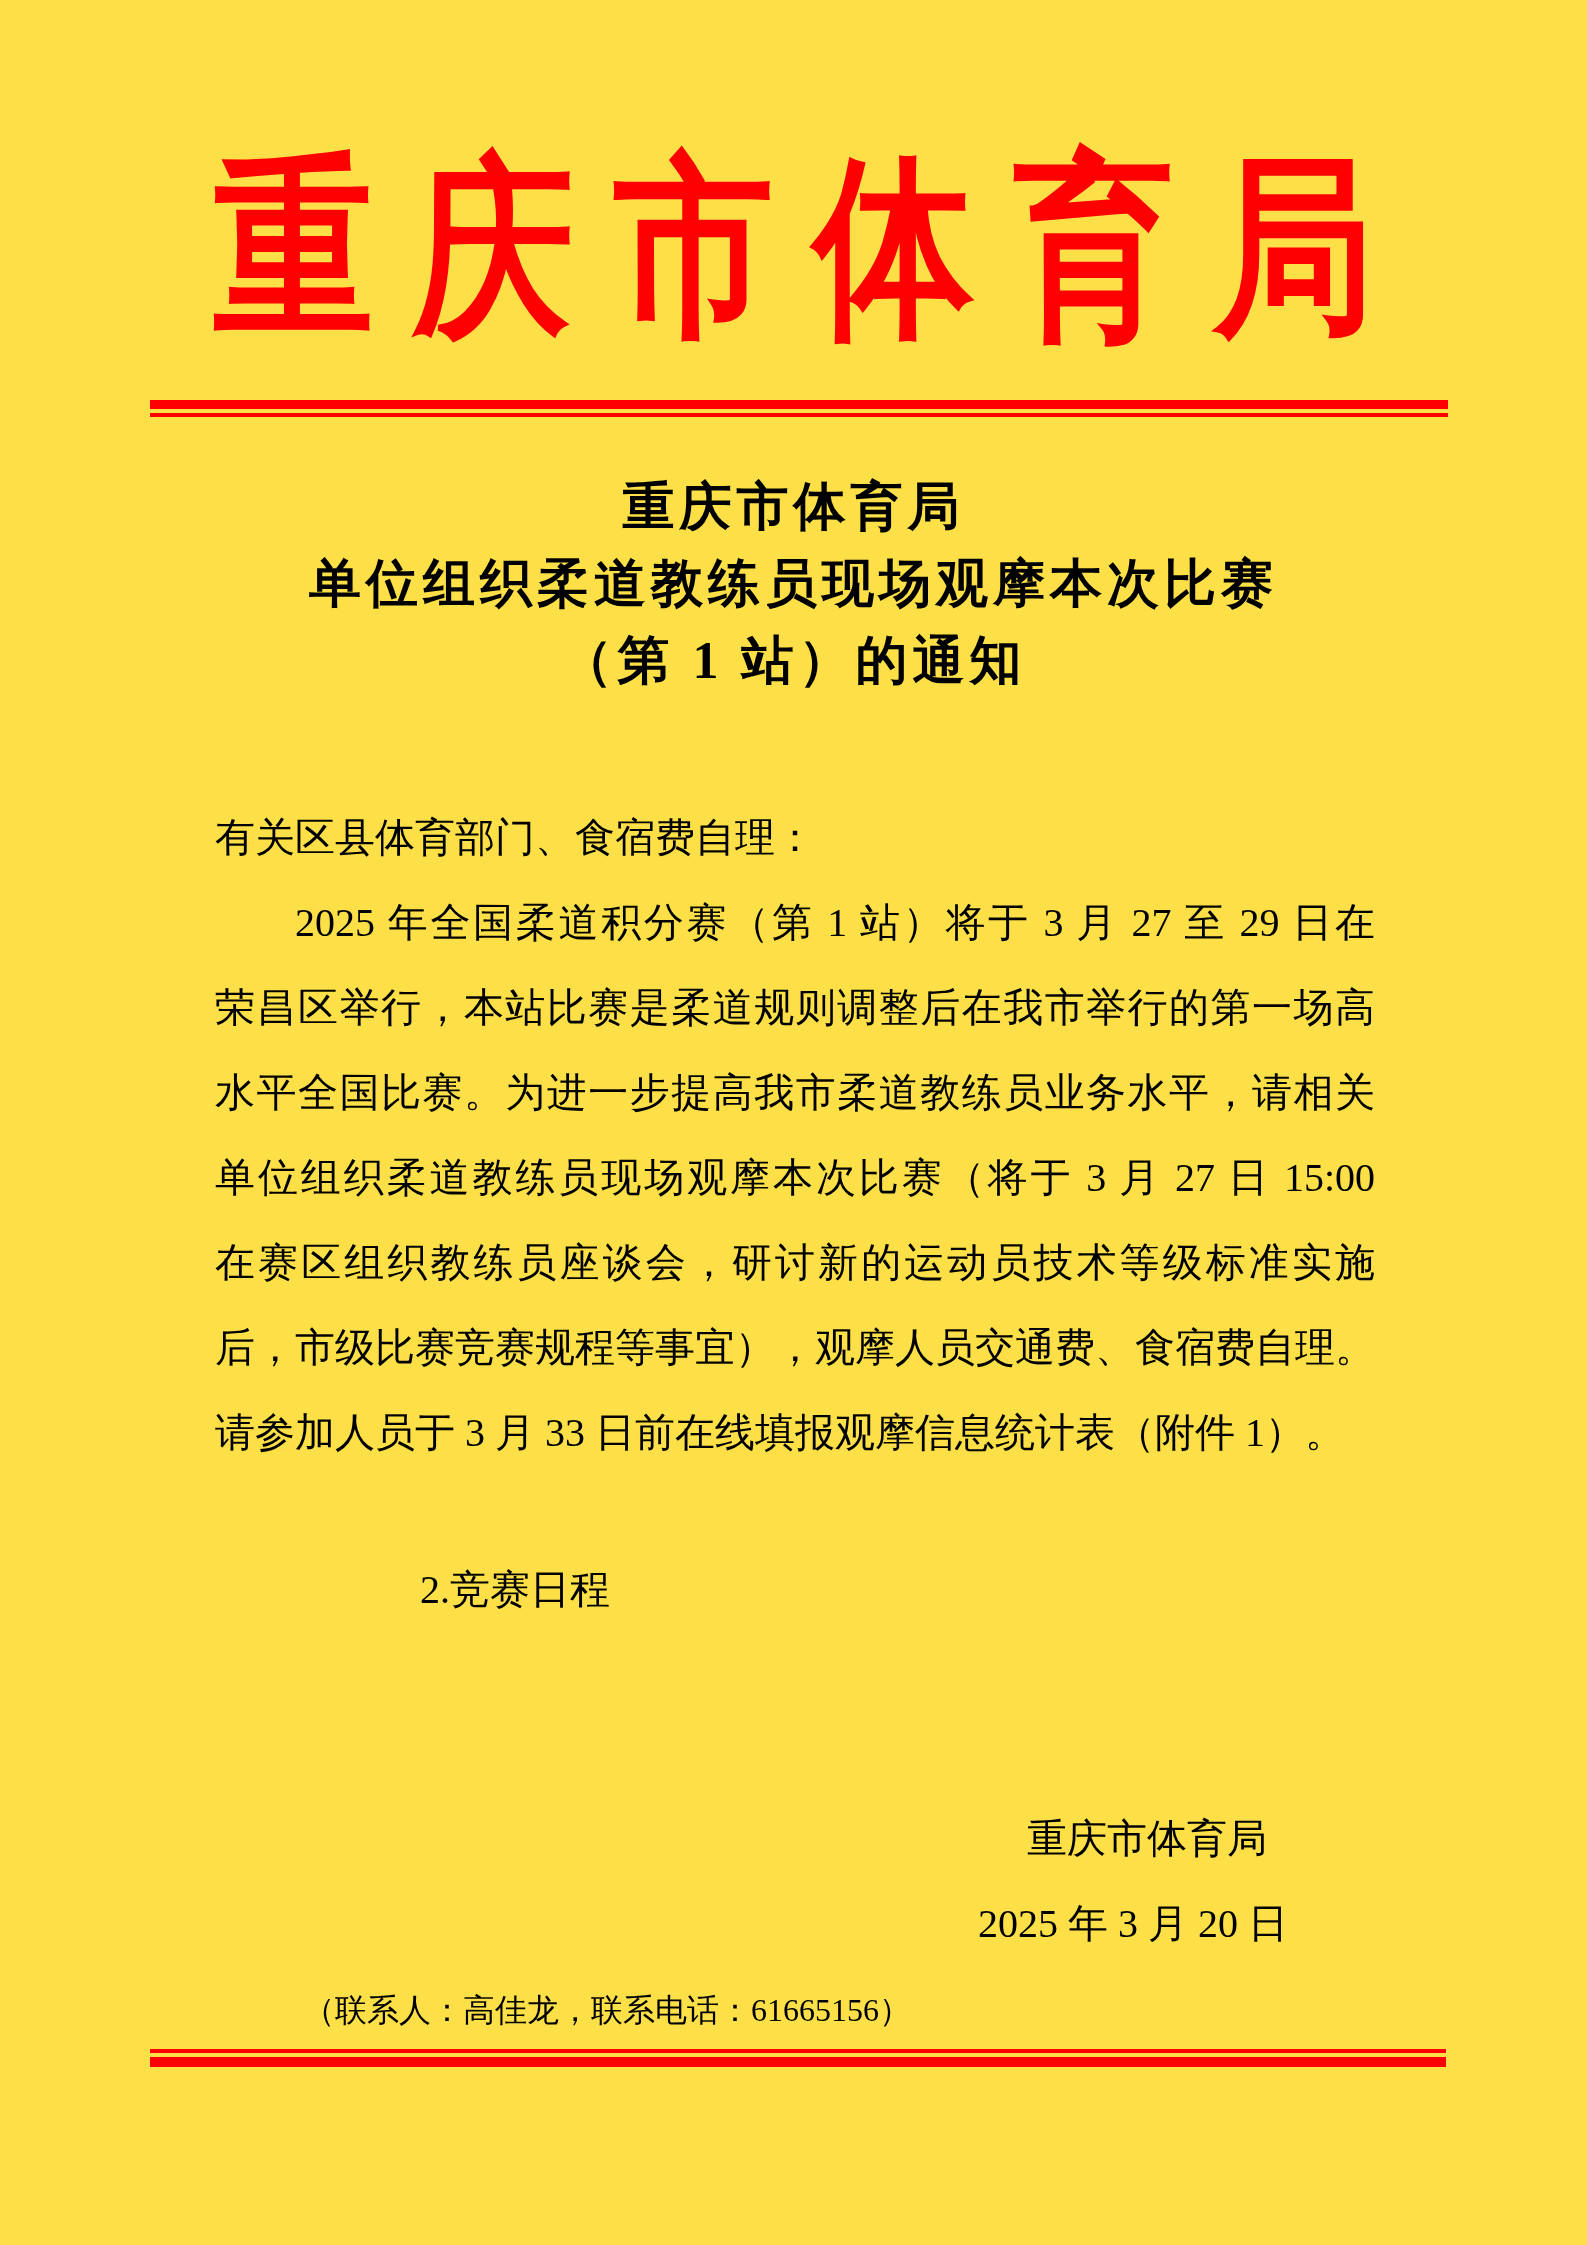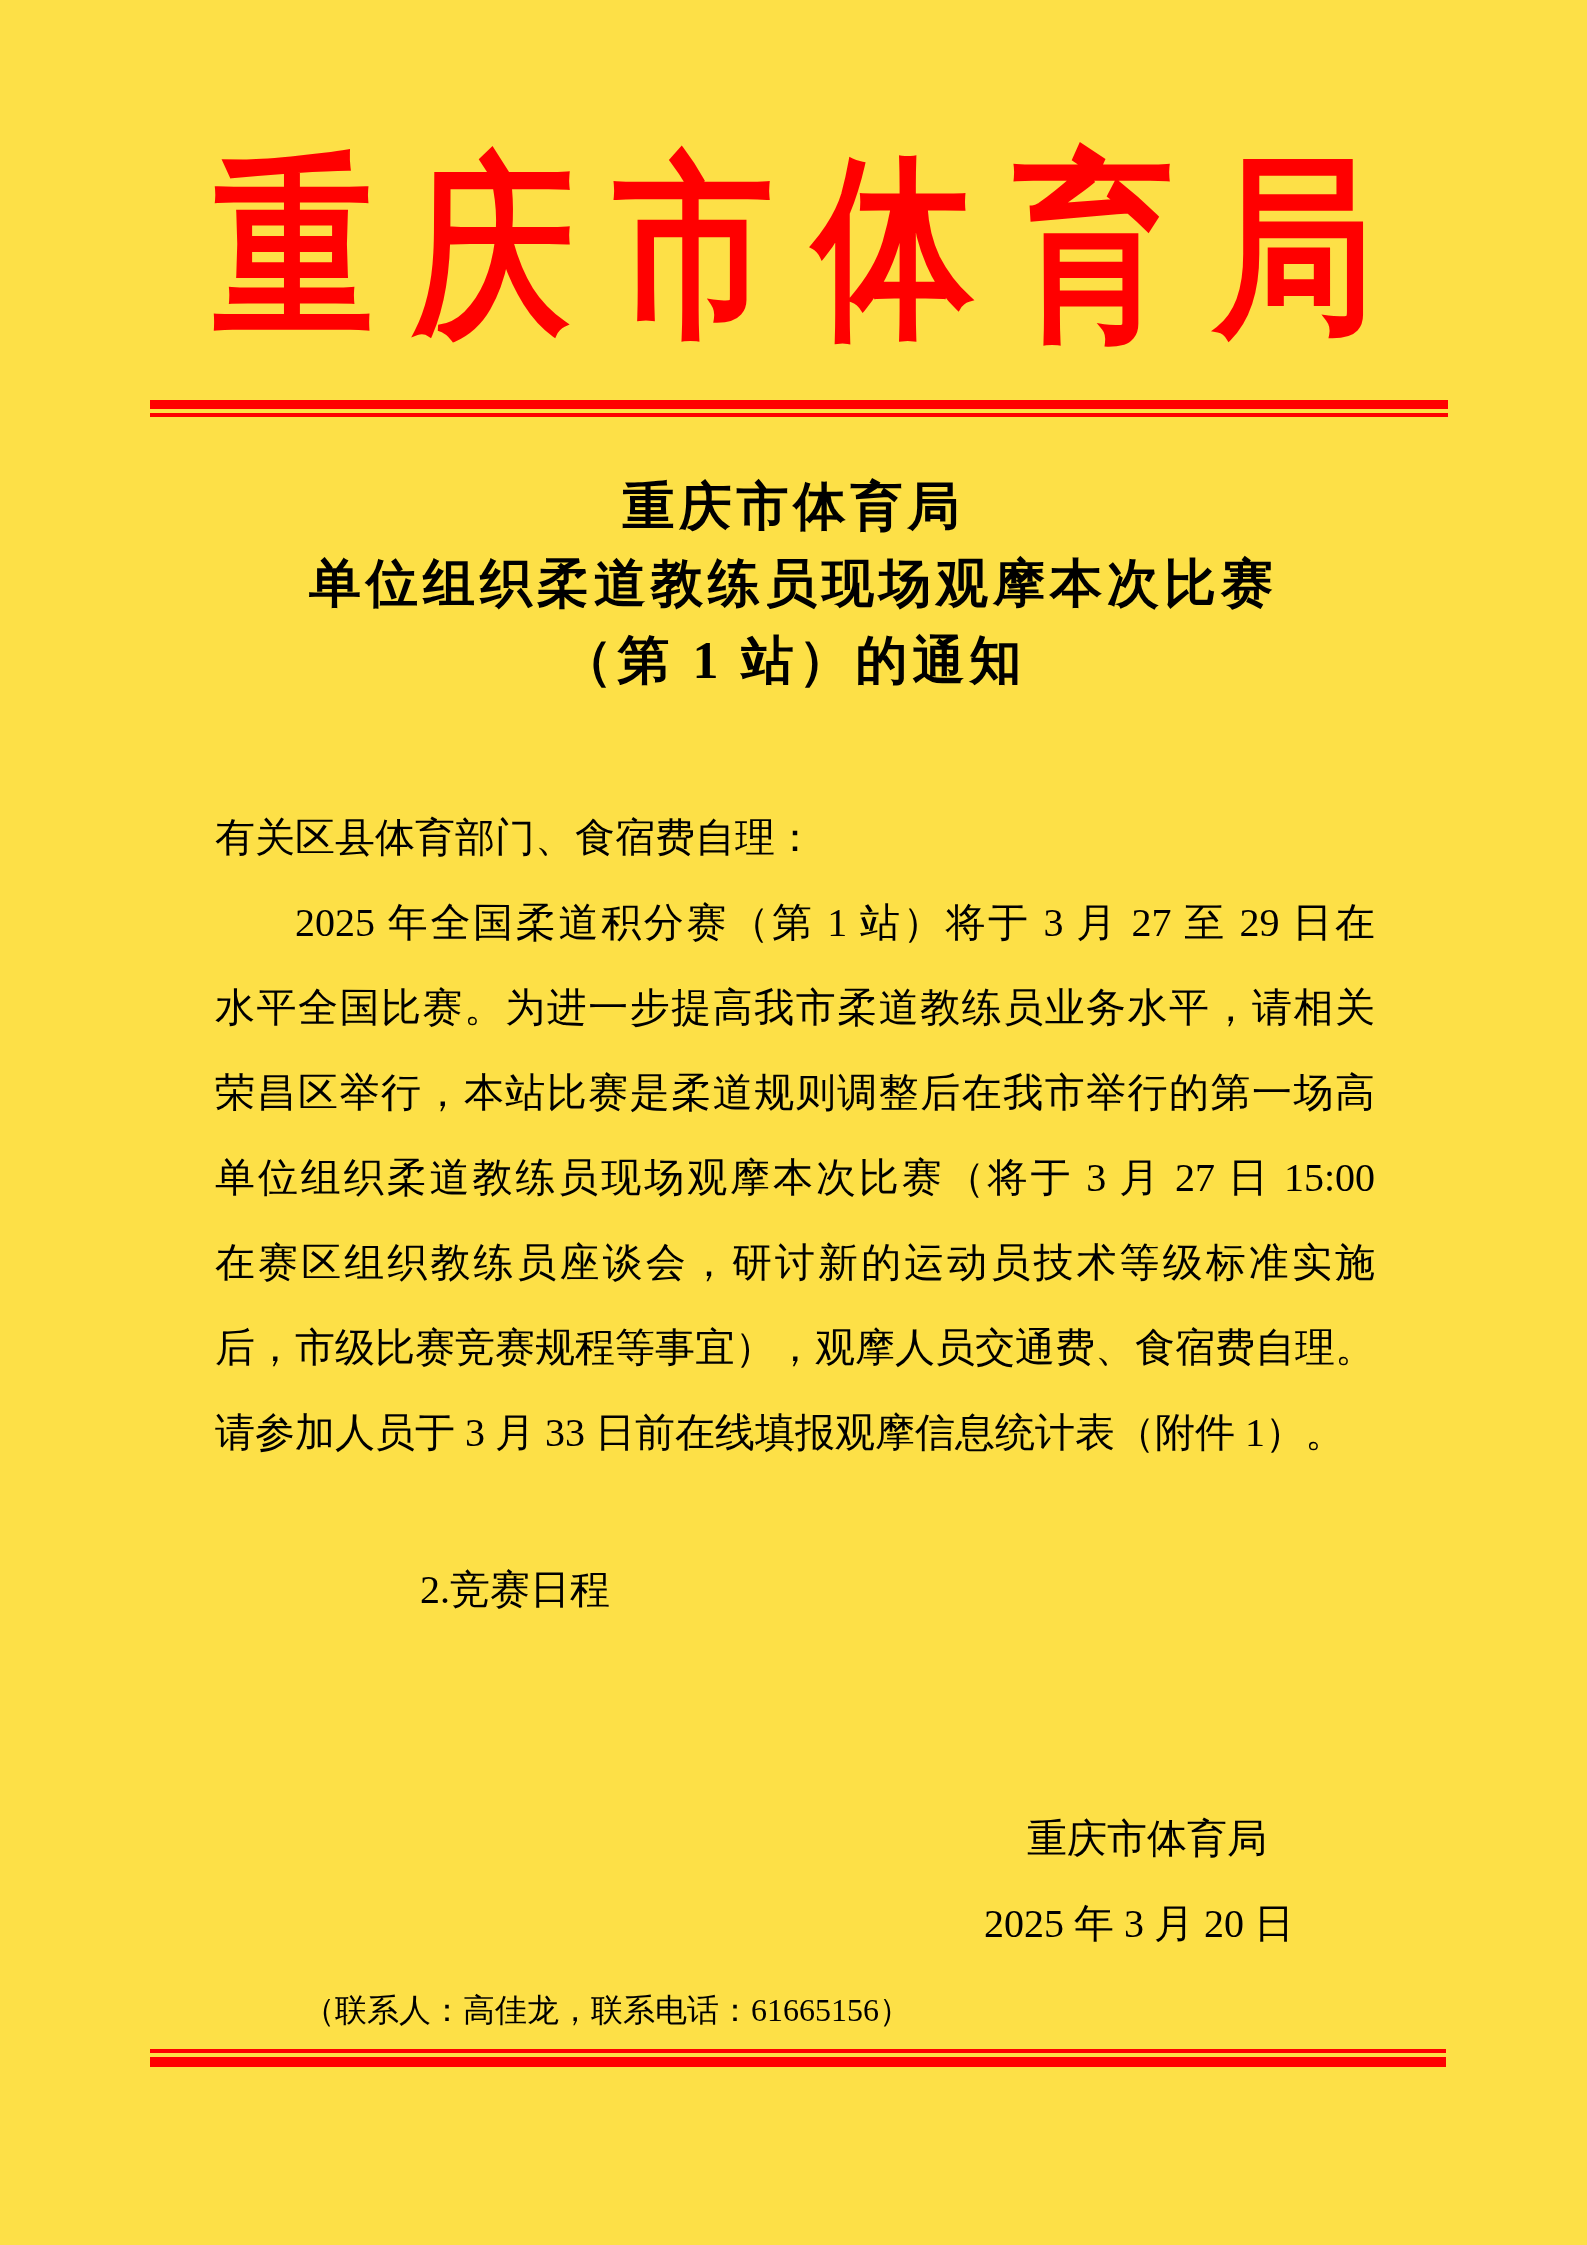--- a/index.html
+++ b/index.html
@@ -84,21 +84,21 @@
     position: absolute;
     top: 1796px;
     right: 320px;
     font-size: 40px;
     line-height: 85px;
     white-space: nowrap;
   }
   .sign-date {
     position: absolute;
     top: 1881px;
-    right: 293px;
+    right: 299px;
     font-size: 40px;
     line-height: 85px;
     white-space: nowrap;
   }
   .contact {
     position: absolute;
     top: 1968px;
     left: 303px;
     font-size: 32px;
     line-height: 85px;
@@ -117,22 +117,22 @@
 
   <div class="doc-title">
     <div>重庆市体育局</div>
     <div>单位组织柔道教练员现场观摩本次比赛</div>
     <div>（第 1 站）的通知</div>
   </div>
 
   <div class="body-block">
       <div class="body-line">有关区县体育部门、食宿费自理：</div>
       <div class="body-line indent justify">2025 年全国柔道积分赛（第 1 站）将于 3 月 27 至 29 日在</div>
+      <div class="body-line justify">荣昌区举行，本站比赛是柔道规则调整后在我市举行的第一场高</div>
       <div class="body-line justify">水平全国比赛。为进一步提高我市柔道教练员业务水平，请相关</div>
-      <div class="body-line justify">荣昌区举行，本站比赛是柔道规则调整后在我市举行的第一场高</div>
       <div class="body-line justify">单位组织柔道教练员现场观摩本次比赛（将于 3 月 27 日 15:00</div>
       <div class="body-line justify">在赛区组织教练员座谈会，研讨新的运动员技术等级标准实施</div>
       <div class="body-line justify">后，市级比赛竞赛规程等事宜），观摩人员交通费、食宿费自理。</div>
       <div class="body-line">请参加人员于 3 月 33 日前在线填报观摩信息统计表（附件 1）。</div>
     </div>
 
   <div class="attachments">
     <div class="attach-line-2">2.竞赛日程</div>
   </div>
 

